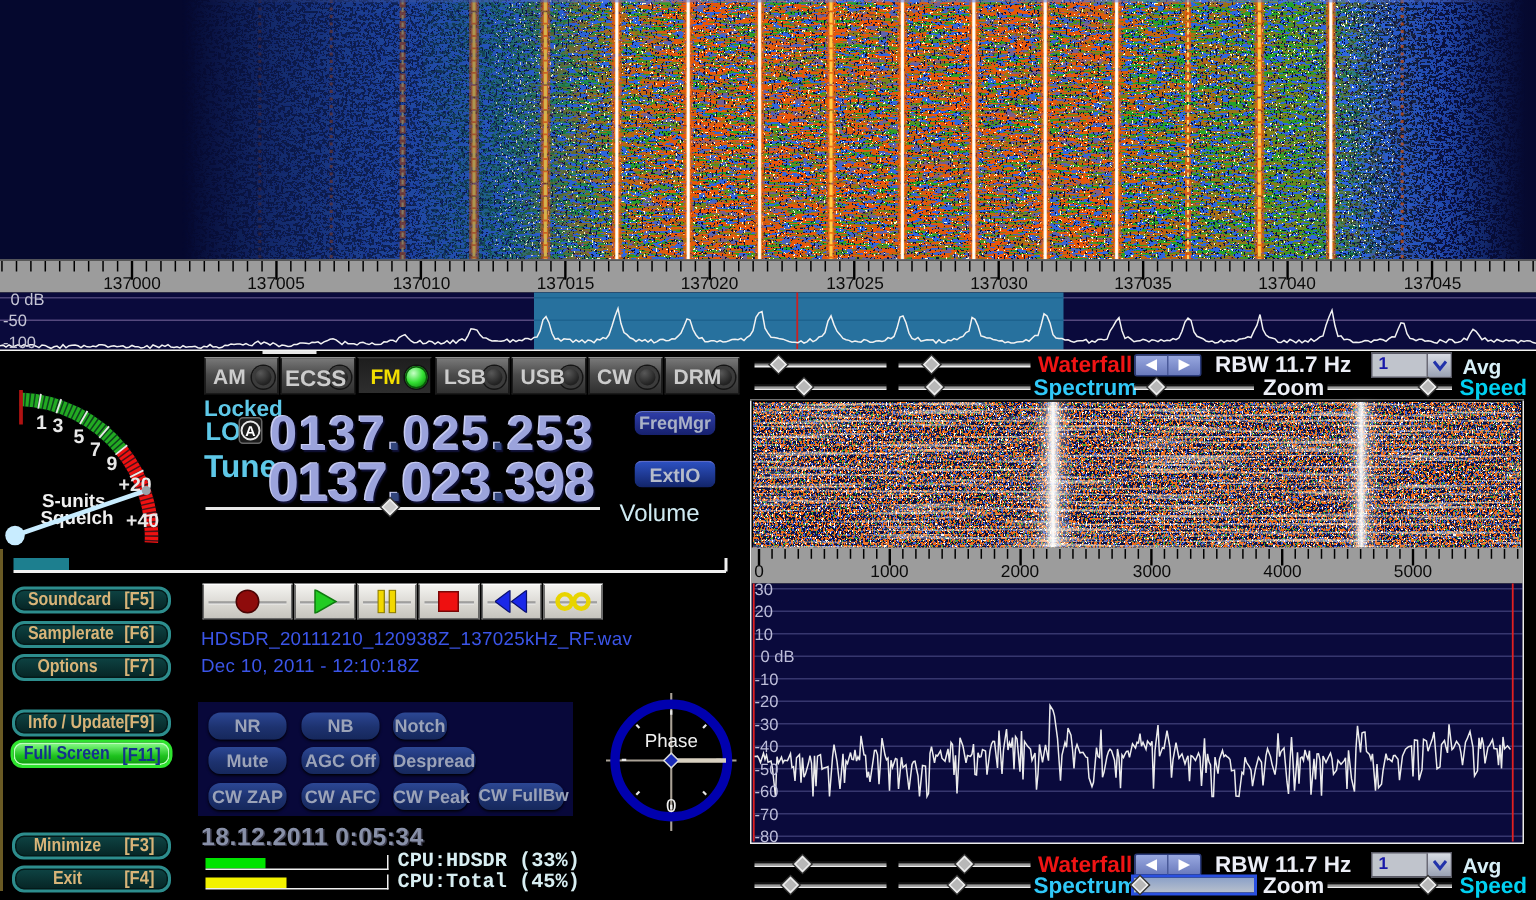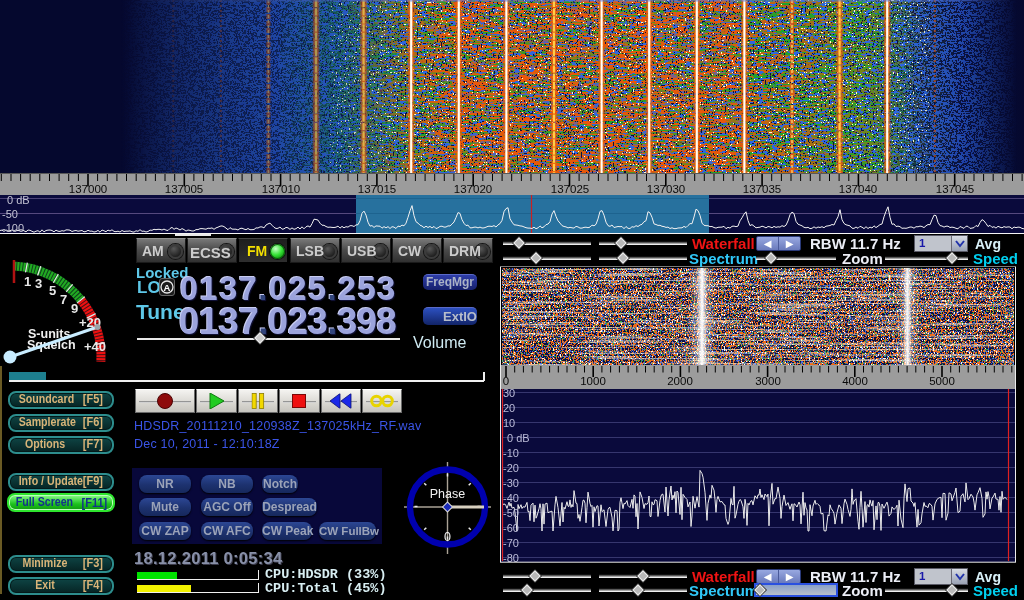--- a/index.html
+++ b/index.html
@@ -537,21 +537,21 @@
 <div class="abs cy" style="left:137px;top:278px;font-size:17px">LO</div>
 <div class="abs" style="left:159px;top:277.5px;width:16px;height:18px;background:#1c1c1c;border:1px solid #666;border-radius:3px">
 <svg width="14" height="16">
         <circle cx="7" cy="8" r="6" fill="none" stroke="#e8e8e8" stroke-width="1.3"></circle>
         <text x="7" y="11.5" font-size="9.5" font-weight="bold" fill="#fff" text-anchor="middle">A</text>
       </svg></div>
 <div class="abs" style="left:180px;top:271px;width:222px;font-size:32.5px;font-weight:bold;color:#9ba3dc;letter-spacing:1.5px;text-shadow:-1px -1px 0 #c9cdf2,1px 1px 1px #11123a">0137<span style="color:#32457c">.</span>025<span style="color:#32457c">.</span>253</div>
 <div class="abs cy" style="left:136px;top:300px;font-size:21px">Tune</div>
 <div class="abs" style="left:179px;top:301px;width:230px;font-size:36.5px;font-weight:bold;color:#9ba3dc;letter-spacing:-0.5px;text-shadow:-1px -1px 0 #c9cdf2,1px 1px 1px #11123a">0137<span style="color:#32457c">.</span>023<span style="color:#32457c">.</span>398</div>
 <div class="abs" style="left:423px;top:274px;width:54px;height:16px;border-radius:5px;background:linear-gradient(180deg,#2e3da8 0%,#16206c 100%);border-top:1px solid #5a6ac8;color:#aab2c6;font-weight:bold;font-size:12px;text-align:center;line-height:15px">FreqMgr</div>
-<div class="abs" style="left:423px;top:307px;width:54px;height:18px;border-radius:5px;background:linear-gradient(180deg,#2c50c0 0%,#122468 100%);border-top:1px solid #5a6ac8;color:#b6bcca;font-weight:bold;font-size:13px;text-align:right;line-height:17px">ExtIO</div>
+<div class="abs" style="left:423px;top:307px;width:54px;height:18px;border-radius:5px;background:linear-gradient(180deg,#2c50c0 0%,#122468 100%);border-top:1px solid #5a6ac8;color:#b6bcca;font-weight:bold;font-size:13px;text-align:center;line-height:17px">ExtIO</div>
 <div class="abs" style="left:413px;top:334px;font-size:16px;color:#cfeaf2">Volume</div>
 <div class="abs" style="left:137px;top:338px;width:263px;height:2px;background:#e8e8e8"></div>
 <div class="abs dia" style="left:256px;top:334px;background:#cccccc"></div>
 <div class="abs" style="left:9px;top:372px;width:37px;height:7.5px;background:#1d7f8f"></div>
 <div class="abs" style="left:9px;top:380px;width:475px;height:1.5px;background:#f0f0f0"></div>
 <div class="abs" style="left:483px;top:372px;width:1.5px;height:9px;background:#f0f0f0"></div>
 <div class="abs" style="left:175px;top:234px;width:36px;height:2px;background:#e8e8e8"></div>
 <div class="abs" style="left:0;top:366px;width:1.5px;height:228px;background:#6a5a24"></div>
 <div class="tbtn" style="left:8px;top:391px;white-space:nowrap">
       <span style="position:absolute;left:4px;right:36px;text-align:center;transform:scaleX(0.85)">Soundcard</span>

